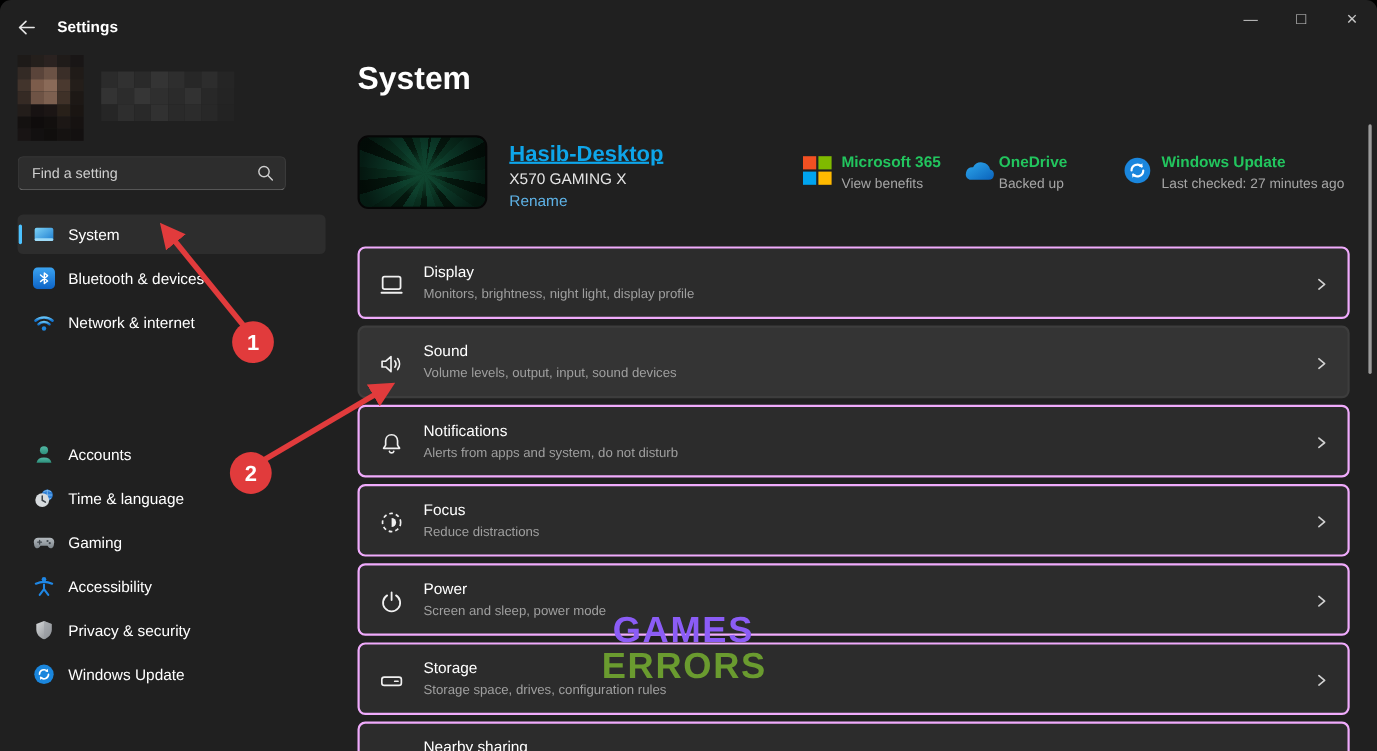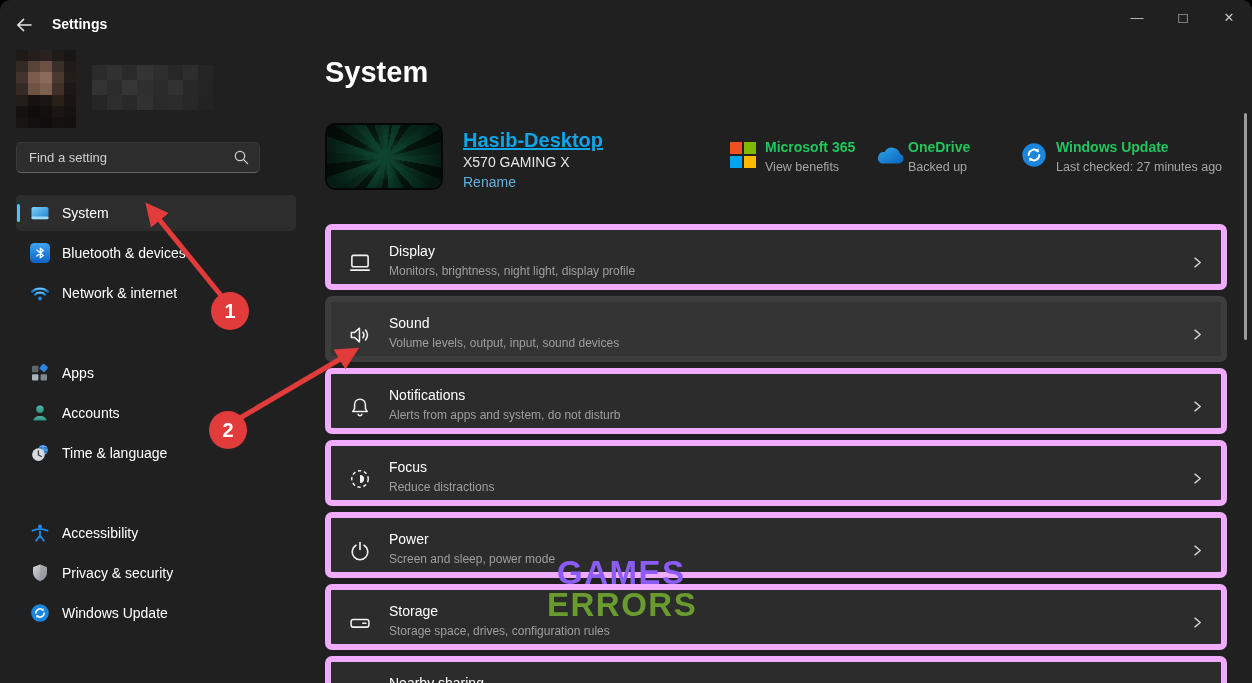--- a/index.html
+++ b/index.html
@@ -48,21 +48,21 @@
   .device-model{position:absolute;left:463px;top:154px;font-size:14px;color:#e4e4e4;}
   .device-rename{position:absolute;left:463px;top:174px;font-size:14px;color:#5eb2e6;cursor:pointer;}
 
   .status-card{position:absolute;top:136px;}
   .st-icon{position:absolute;left:0;top:6px;}
   .st-title{position:absolute;left:35px;top:3px;font-size:14px;font-weight:700;color:#22c55e;white-space:nowrap;}
   .st-sub{position:absolute;left:35px;top:24px;font-size:12.5px;color:#a5a5a5;white-space:nowrap;}
   .ms-logo{display:grid;grid-template-columns:12px 12px;grid-template-rows:12px 12px;gap:2px;}
 
   
-  .card{position:absolute;left:325px;width:902px;height:66px;background:#2c2c2c;border:6px solid #f0abfc;
+  .card{position:absolute;left:325px;width:902px;height:66px;background:#2c2c2c;border:2px solid #f0abfc;
         border-radius:7px;box-sizing:border-box;}
   .card.hl{background:#343434;border-color:#3d3d3d;}
   .card-icon{position:absolute;left:16px;top:20px;width:26px;height:26px;}
   .card-title{position:absolute;left:58px;top:13px;font-size:14px;color:#fff;}
   .card-sub{position:absolute;left:58px;top:34px;font-size:12px;color:#9f9f9f;}
   .card-chevron{position:absolute;right:16px;top:25px;width:15px;height:15px;}
 
   .scroll-thumb{position:absolute;left:1244px;top:113px;width:3px;height:227px;background:#9b9b9b;border-radius:2px;}
 
   
@@ -205,29 +205,20 @@
           </linearGradient>
         </defs>
       <path d="M2.2 8.6 a11.5 11.5 0 0 1 15.6 0" stroke="url(#gNet)" stroke-width="2.3" fill="none" stroke-linecap="round"></path>
       <path d="M5 11.8 a7 7 0 0 1 10 0" stroke="url(#gNet)" stroke-width="2.3" fill="none" stroke-linecap="round"></path>
       <circle cx="10" cy="15.6" r="2" fill="#1e86dd"></circle>
     </svg>
     <span class="nav-label">Network &amp; internet</span>
   </div>
 
 
-  <div class="nav-item" style="top:355px">
-    <svg class="nav-icon" viewBox="0 0 20 20">
-      <rect x="2" y="2.8" width="6.4" height="6.4" rx="1" fill="#5b666d"></rect>
-      <rect x="2" y="11.2" width="6.4" height="6.4" rx="1" fill="#aab4ba"></rect>
-      <rect x="10.6" y="11.2" width="6.4" height="6.4" rx="1" fill="#7d8990"></rect>
-      <rect x="10.4" y="1.6" width="6.6" height="6.6" rx="1.2" fill="#2f86e0" transform="rotate(40 13.7 4.9)"></rect>
-    </svg>
-    <span class="nav-label">Apps</span>
-  </div>
 
   <div class="nav-item" style="top:395px">
     <svg class="nav-icon" viewBox="0 0 20 20">
       <defs>
           <linearGradient id="gAcc" x1="0" y1="0" x2="0" y2="1">
         <stop offset="0" stop-color="#52b9a5"></stop>
             <stop offset="1" stop-color="#2d8f7b"></stop>
           </linearGradient>
         </defs>
       <circle cx="10" cy="6.3" r="3.7" fill="url(#gAcc)"></circle>
@@ -239,20 +230,35 @@
   <div class="nav-item" style="top:435px">
     <svg class="nav-icon" viewBox="0 0 20 20">
       <circle cx="13" cy="7" r="5" fill="#2e7fd6"></circle>
       <path d="M8.6 7 h8.8 M13 2.2 v9.6 M9.6 4 a6 6 0 0 1 6.8 0 M9.6 10 a6 6 0 0 0 6.8 0" stroke="#8fc3ef" stroke-width=".7" fill="none"></path>
       <circle cx="8.4" cy="11.6" r="6.3" fill="#d7dbde"></circle>
       <path d="M8.4 7.9 v3.9 l2.9 1.7" stroke="#3c4248" stroke-width="1.4" fill="none" stroke-linecap="round"></path>
     </svg>
     <span class="nav-label">Time &amp; language</span>
   </div>
 
+  <div class="nav-item" style="top:475px">
+    <svg class="nav-icon" viewBox="0 0 20 20">
+      <defs>
+          <linearGradient id="gGm" x1="0" y1="0" x2="0" y2="1">
+        <stop offset="0" stop-color="#b4babf"></stop>
+            <stop offset="1" stop-color="#7e868c"></stop>
+          </linearGradient>
+        </defs>
+      <path d="M4.6 5.8 h10.8 a3.9 3.9 0 0 1 3.9 4.2 l-.5 3.2 a2.6 2.6 0 0 1-4.6 1.2 l-1-1.2 h-6.4 l-1 1.2 a2.6 2.6 0 0 1-4.6-1.2 L.7 10 a3.9 3.9 0 0 1 3.9-4.2 Z" fill="url(#gGm)"></path>
+      <path d="M6 8.2 v3.4 M4.3 9.9 h3.4" stroke="#3f464c" stroke-width="1.2" stroke-linecap="round"></path>
+      <circle cx="13.2" cy="8.8" r="1" fill="#3f464c"></circle>
+        <circle cx="15.2" cy="10.8" r="1" fill="#3f464c"></circle>
+    </svg>
+    <span class="nav-label">Gaming</span>
+  </div>
 
   <div class="nav-item" style="top:515px">
     <svg class="nav-icon" viewBox="0 0 20 20">
       <circle cx="10" cy="3.6" r="2.1" fill="#1f87e5"></circle>
       <path d="M2.6 7.6 c4.8-2 10-2 14.8 0" stroke="#1f87e5" stroke-width="2" fill="none" stroke-linecap="round"></path>
       <path d="M10 8.4 v4.2 M10 12.6 l-3.9 5.2 M10 12.6 l3.9 5.2" stroke="#1f87e5" stroke-width="1.9" fill="none" stroke-linecap="round" stroke-linejoin="round"></path>
     </svg>
     <span class="nav-label">Accessibility</span>
   </div>
 

